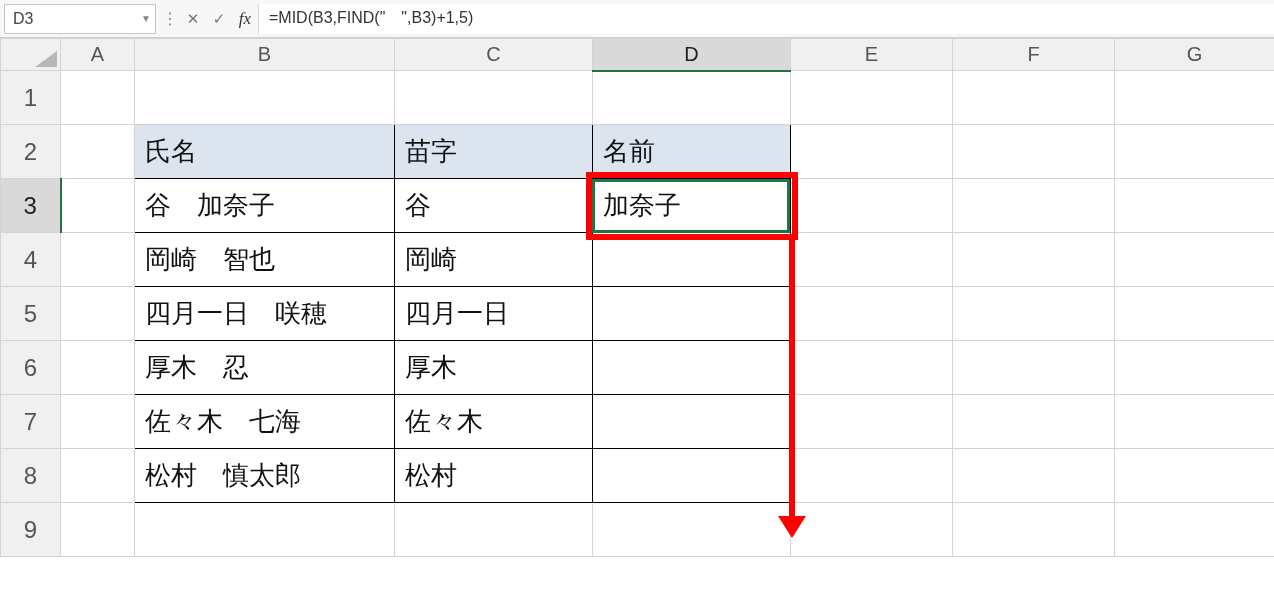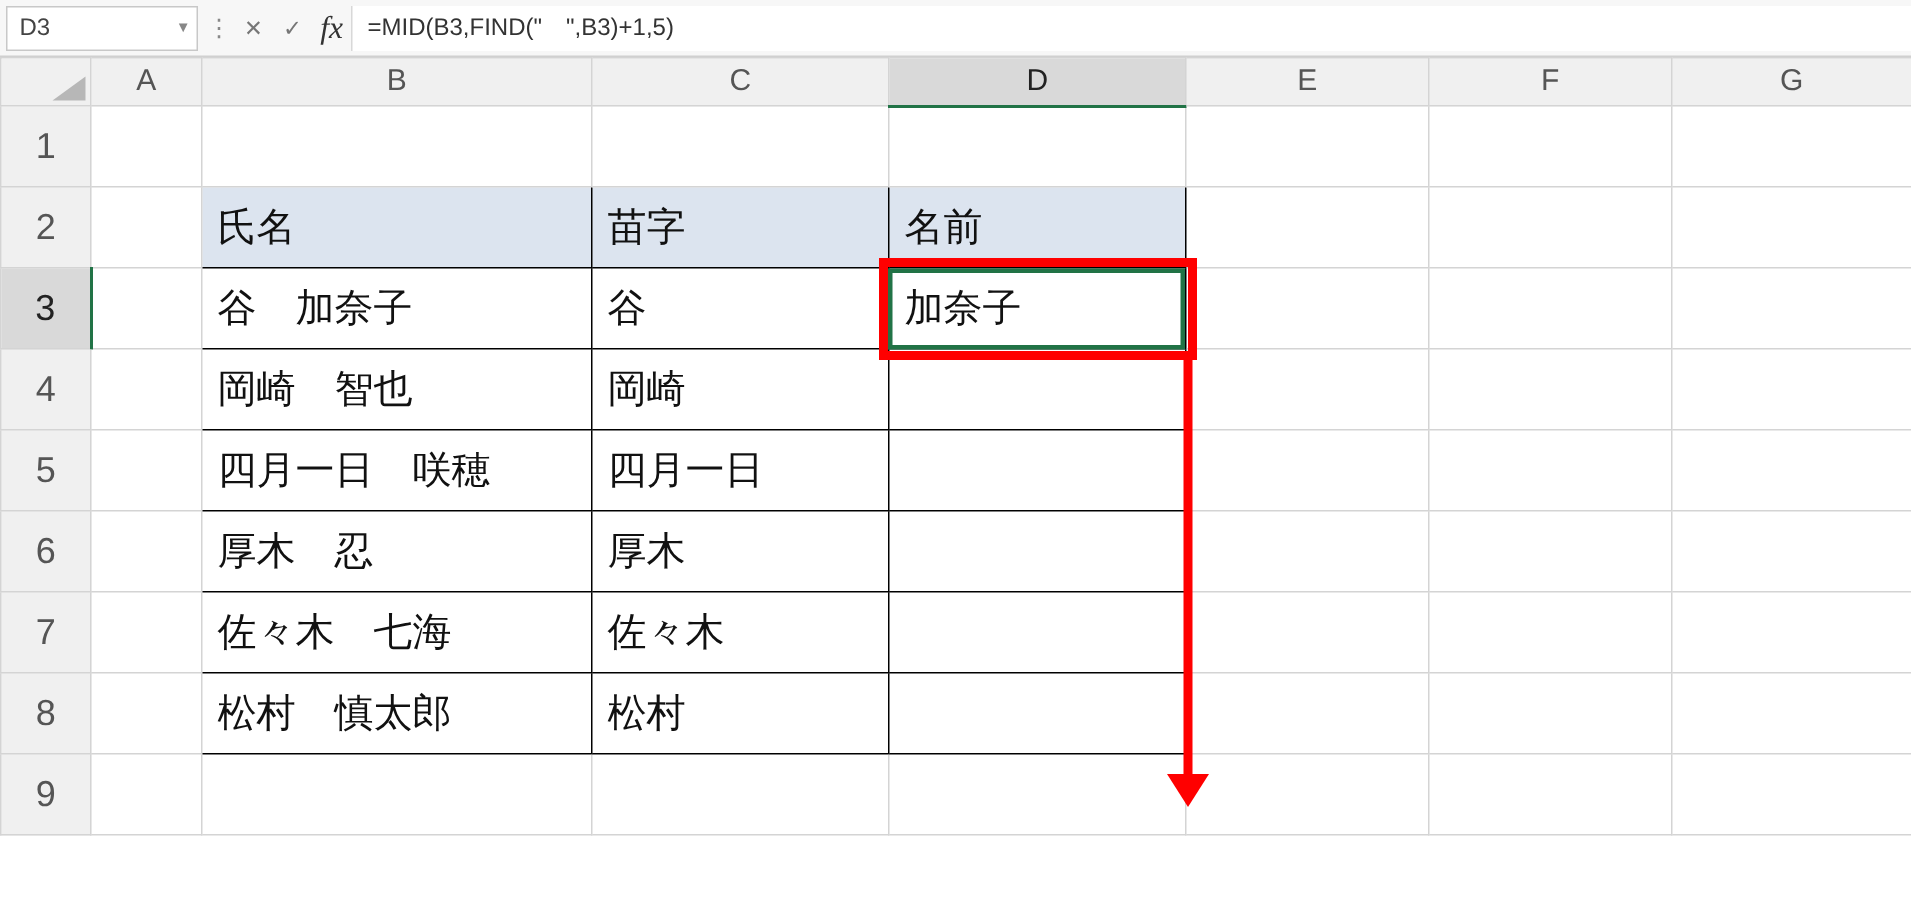--- a/index.html
+++ b/index.html
@@ -13,21 +13,21 @@
   
   .formula-bar {
     display: flex;
     align-items: center;
     height: 38px;
     border-bottom: 1px solid #d0d0d0;
     background: #f7f7f7;
     font-size: 16px;
   }
   .name-box {
-    width: 128px;
+    width: 152px;
     height: 30px;
     margin: 0 4px;
     background: #fff;
     border: 1px solid #c8c8c8;
     display: flex;
     align-items: center;
     padding-left: 8px;
     color: #444;
     position: relative;
   }
@@ -48,21 +48,21 @@
     display:flex;
     align-items:center;
     justify-content:center;
     color:#777;
     font-size:15px;
   }
   .fb-btn.fx {
     font-style: italic;
     font-family: "Times New Roman", serif;
     color:#333;
-    font-size:21px;
+    font-size:17px;
   }
   .formula-input {
     flex: 1;
     height: 30px;
     background:#fff;
     border:none;
     border-left:1px solid #d8d8d8;
     padding-left: 10px;
     color:#333;
     display:flex;

